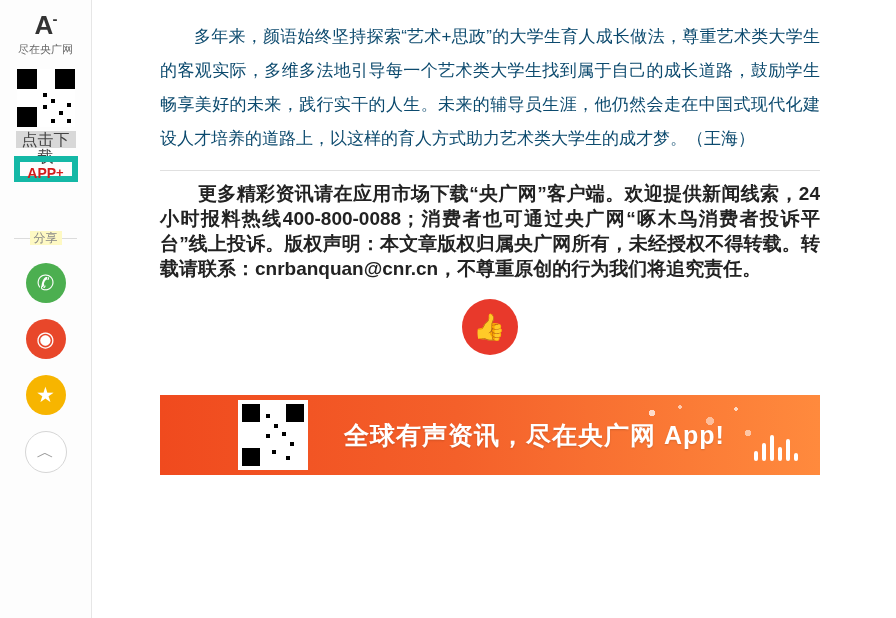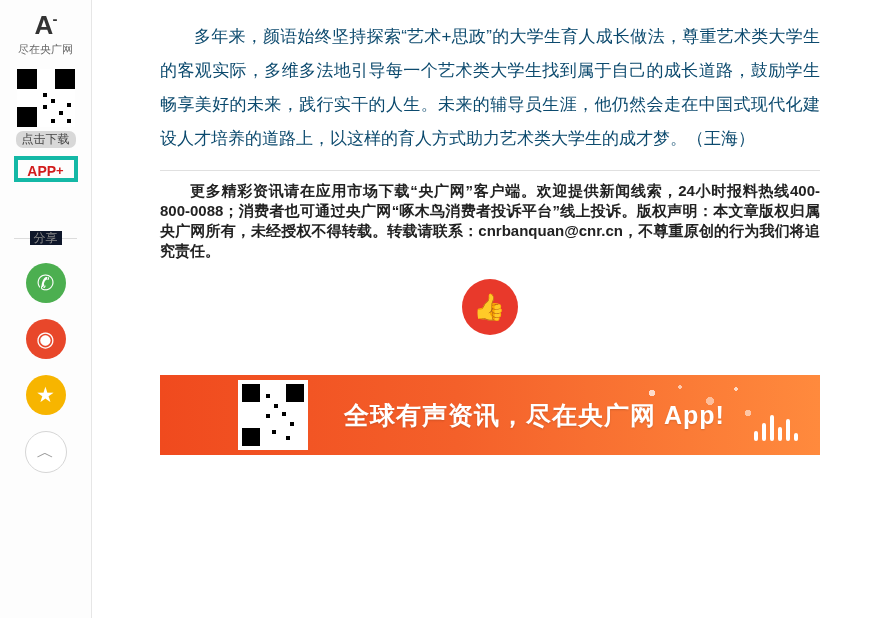--- a/index.html
+++ b/index.html
@@ -75,53 +75,52 @@
       linear-gradient(#000,#000) 50px 50px/4px 4px no-repeat,
       linear-gradient(#000,#000) 34px 50px/4px 4px no-repeat,
       linear-gradient(#000,#000) 50px 34px/4px 4px no-repeat,
       #fff;
   }
   .qr-caption {
     width: 60px;
     margin: 4px auto 0 auto;
     background: #d8d8d8;
     color: #444;
-    font-size: 12px;
+    font-size: 16px;
     text-align: center;
     line-height: 17px;
     height: 17px;
-    border-radius: 7px;
   }
 
   .app-badge {
     margin: 8px auto 0 auto;
     width: 64px;
     height: 26px;
-    border: 4px solid #14b8a6;
+    border: 6px solid #14b8a6;
     box-sizing: border-box;
     position: relative;
     color: #d21c1c;
     font-size: 14px;
     font-weight: bold;
     text-align: center;
     line-height: 22px;
   }
   .app-badge .plus {
     font-size: 13px;
     vertical-align: 1px;
   }
 
   .share-title {
     margin-top: 48px;
     text-align: center;
     font-size: 12px;
     color: #888;
     position: relative;
   }
-  .share-title span { background: #0f172a; padding: 0 4px; position: relative; z-index: 2;}
+  .share-title span { background: #fef9c3; padding: 0 4px; position: relative; z-index: 2;}
   .share-title:before {
     content: "";
     position: absolute;
     left: 14px; right: 14px; top: 50%;
     height: 1px; background: #dcdcdc; z-index: 1;
   }
 
   .share-icon {
     width: 40px;
     height: 40px;
@@ -167,22 +166,22 @@
     margin-top: 44px;
   }
   .divider {
     width: 660px;
     height: 1px;
     background: #e0e0e0;
     margin-top: 14px;
   }
   .copyright {
     width: 660px;
-    font-size: 15px;
-    line-height: 20px;
+    font-size: 19px;
+    line-height: 25px;
     color: #222;
     font-weight: bold;
     text-indent: 2em;
     margin-top: 10px;
     text-align: justify;
   }
 
   .like-wrap {
     width: 660px;
     display: flex;

